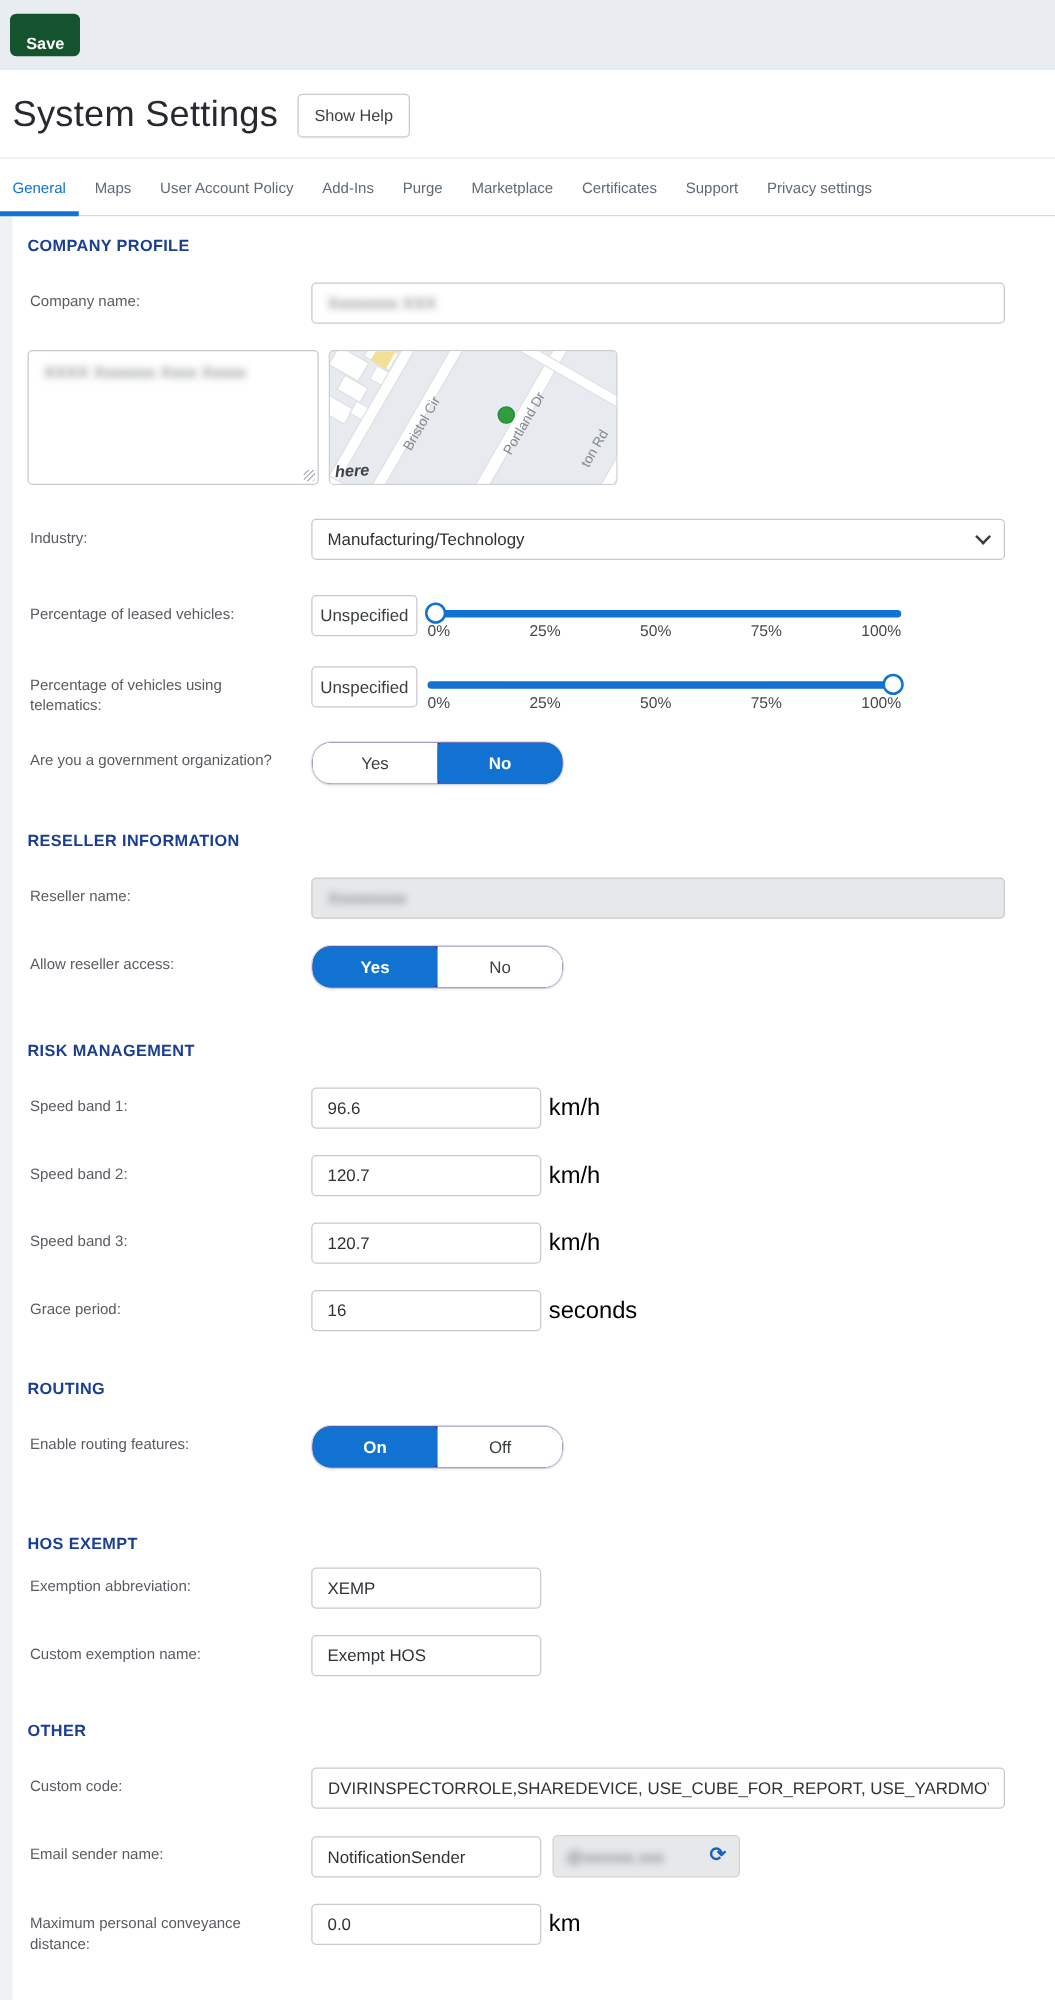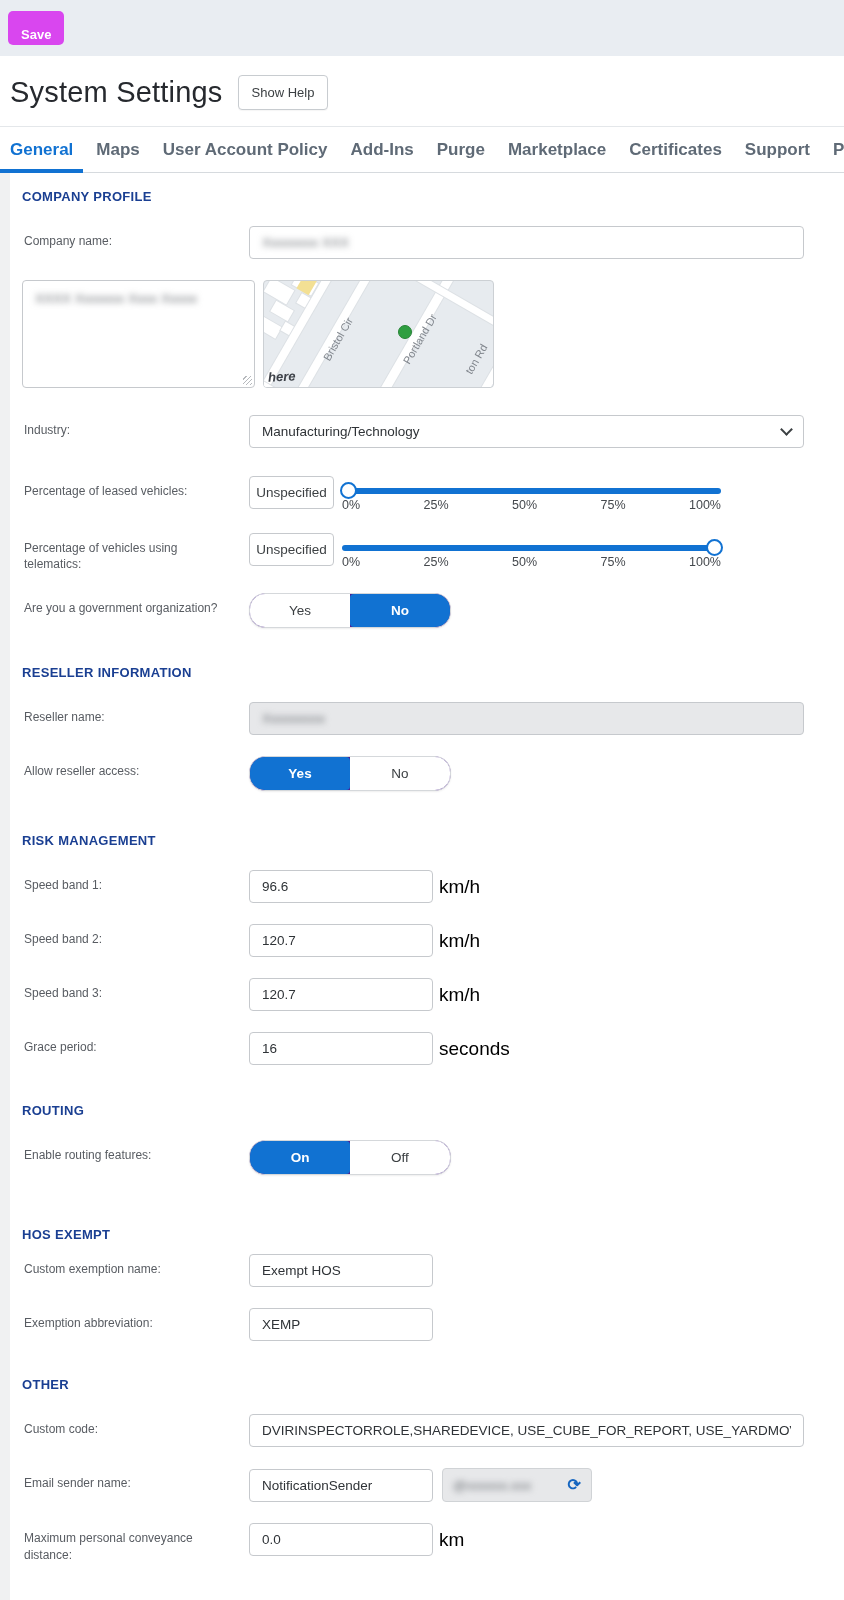--- a/index.html
+++ b/index.html
@@ -4,37 +4,37 @@
 <style>
   * { box-sizing: border-box; }
   html,body { margin:0; padding:0; }
   body {
     width:844px; min-height:1600px; background:#ffffff;
     font-family:"Liberation Sans", sans-serif; color:#3c4043;
   }
   
   .topbar { height:56px; background:#e9edf2; padding:11px 8px; }
   .btn-save {
-    background:#d946ef; color:#fff; border:none; border-radius:5px;
+    background:#14532d; color:#fff; border:none; border-radius:5px;
     height:34px; padding:16px 13px; font-size:13px; font-weight:bold;
     font-family:"Liberation Sans", sans-serif; cursor:pointer;
   }
   
   .header { background:#fff; padding:19px 10px 16px 10px; border-bottom:1px solid #e4e7ea;
     display:flex; align-items:center; gap:15px; }
   .page-title { font-size:29px; font-weight:400; color:#26292e; letter-spacing:.2px; }
   .btn-help {
     background:#fff; border:1px solid #c8ccd0; border-radius:4px; height:35px;
     padding:0 13px; font-size:13px; color:#3c4043; font-family:"Liberation Sans", sans-serif;
     box-shadow:0 1px 1px rgba(0,0,0,.04); cursor:pointer;
   }
   
   .tabbar { display:flex; height:46px; border-bottom:1px solid #d6dade; background:#fff; padding-left:0; }
   .tab { position:relative; display:flex; align-items:center; padding:0 10px; margin-right:3px;
-    font-size:17px; color:#5f6a76; cursor:pointer; white-space:nowrap;font-weight:bold; }
+    font-size:12px; color:#5f6a76; cursor:pointer; white-space:nowrap; }
   .tab.active { color:#1172d2; }
   .tab.active::after { content:""; position:absolute; left:0; right:0; bottom:-1px; height:4px; background:#1172d2; }
   
   .content { border-left:10px solid #f0f1f2; padding:2px 12px 46px 12px; min-height:1417px; }
   .section-heading { font-size:13px; font-weight:bold; color:#1a3f92; letter-spacing:.3px; margin:24px 0 22px 0; }
   .section-heading.first { margin-top:14px; }
   .section-heading.tight { margin-bottom:12px; }
   .section-heading.roomy { margin-top:52px; }
   .row { display:flex; align-items:flex-start; margin-bottom:21px; }
   .row-label { flex:0 0 227px; padding:7px 16px 0 2px; font-size:12px; color:#585c62; line-height:1.35; }
@@ -286,30 +286,30 @@
       <div class="seg">
         <div class="seg-opt selected">On</div>
         <div class="seg-opt">Off</div>
       </div>
     </div>
   </div>
 
   <div class="section-heading tight roomy">HOS EXEMPT</div>
 
   <div class="row">
+    <div class="row-label">Exemption abbreviation:</div>
+    <div class="controls">
+      <input class="input w-sm" value="XEMP" style="">
+    </div>
+  </div>
+
+  <div class="row">
     <div class="row-label">Custom exemption name:</div>
     <div class="controls">
       <input class="input w-sm" value="Exempt HOS" style="">
-    </div>
-  </div>
-
-  <div class="row">
-    <div class="row-label">Exemption abbreviation:</div>
-    <div class="controls">
-      <input class="input w-sm" value="XEMP" style="">
     </div>
   </div>
 
   <div class="section-heading" style="margin-top:36px;">OTHER</div>
 
   <div class="row">
     <div class="row-label">Custom code:</div>
     <div class="controls">
       <input class="input w-full" value="DVIRINSPECTORROLE,SHAREDEVICE, USE_CUBE_FOR_REPORT, USE_YARDMOVE_EX" style="">
     </div>

